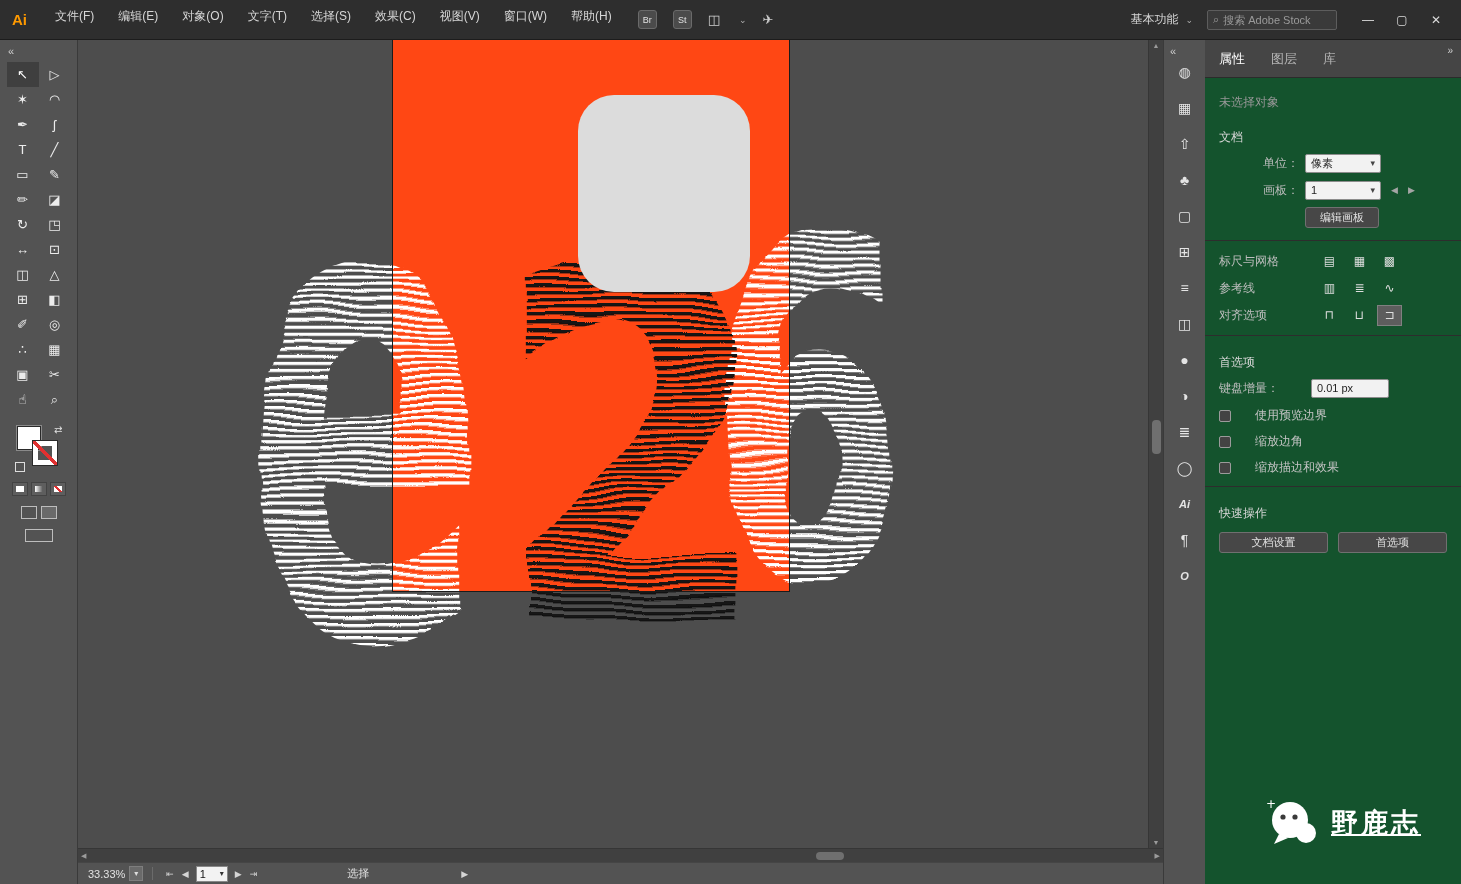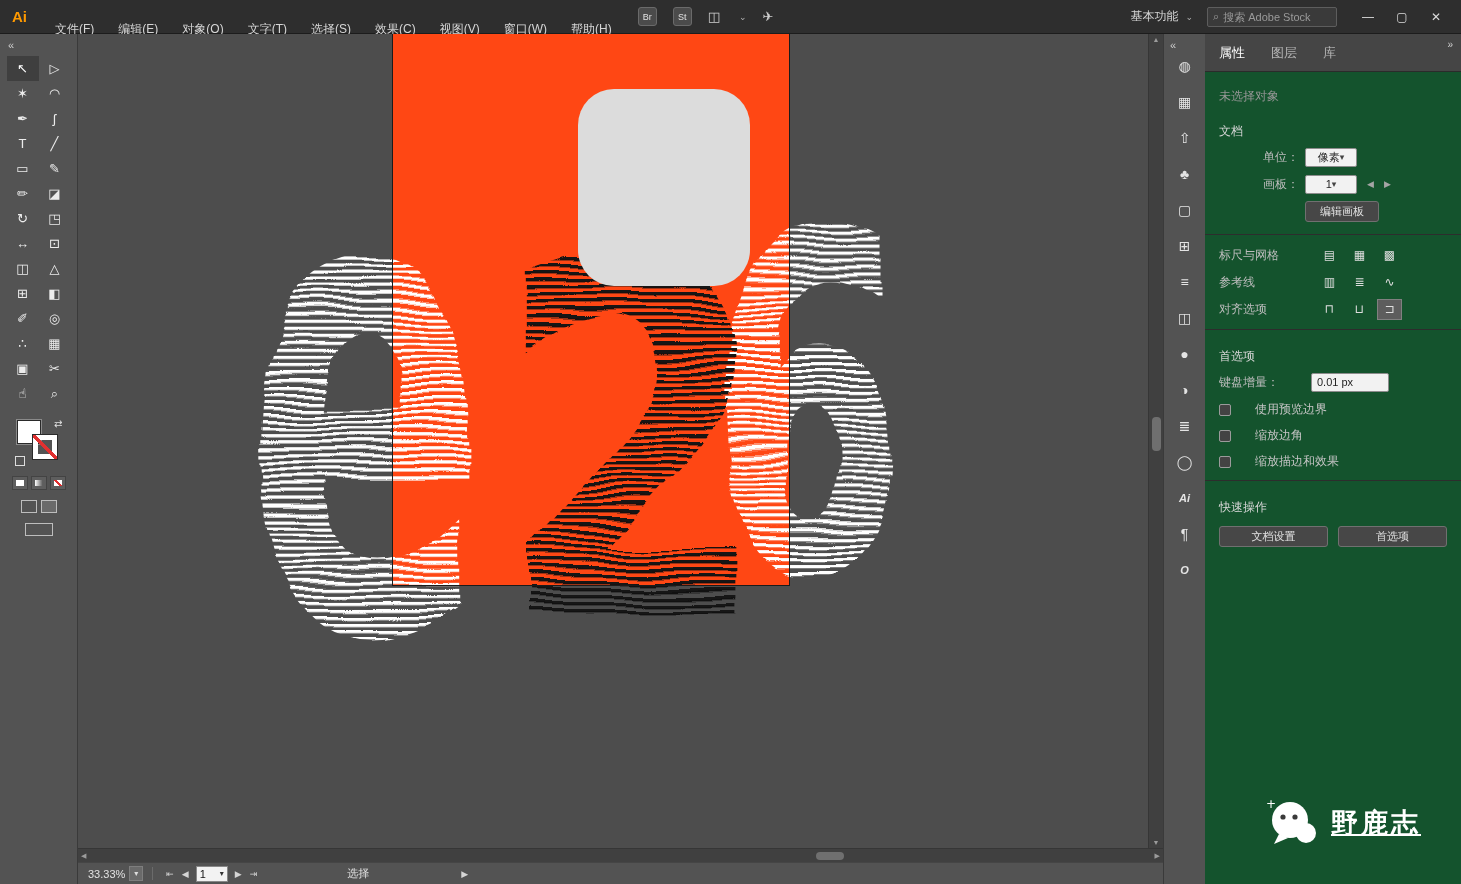--- a/index.html
+++ b/index.html
@@ -3,21 +3,21 @@
 <meta charset="utf-8">
 <style>
 *{margin:0;padding:0;box-sizing:border-box;}
 html,body{width:1461px;height:884px;}
 body{overflow:hidden;background:#4d4d4d;font-family:"Liberation Sans","DejaVu Sans",sans-serif;}
 .app{position:absolute;inset:0;display:flex;flex-direction:column;}
 
 
 .menubar{flex:0 0 33px;background:#2e2e2e;border-bottom:1px solid #1c1c1c;display:flex;align-items:center;padding:0 8px;color:#d6d6d6;font-size:12px;}
 .ai-logo{color:#ff9a00;font-weight:bold;font-size:15px;margin:0 16px 0 4px;}
-.mitem{padding:12px 12px;height:31px;line-height:33px;white-space:nowrap;}
+.mitem{padding:0 12px;height:39px;line-height:33px;white-space:nowrap;}
 .mbadges{display:flex;align-items:center;margin-left:14px;gap:16px;}
 .badge{width:19px;height:19px;background:#4b4b4b;border:1px solid #6a6a6a;border-radius:3px;font-size:9px;display:flex;align-items:center;justify-content:center;color:#e2e2e2;}
 .micon{color:#cfcfcf;font-size:13px;}
 .mcaret{color:#b0b0b0;font-size:9px;margin-left:3px;}
 .mright{margin-left:auto;display:flex;align-items:center;gap:14px;}
 .workspace{display:flex;align-items:center;gap:4px;}
 .search{width:130px;height:20px;background:#3a3a3a;border:1px solid #5d5d5d;border-radius:2px;display:flex;align-items:center;padding:0 5px;gap:4px;}
 .search .sicon-g{color:#9a9a9a;font-size:11px;}
 .search input{background:transparent;border:none;outline:none;color:#bbb;font-size:11px;width:100%;font-family:Liberation Sans, sans-serif;}
 .search input::placeholder{color:#9a9a9a;}
@@ -82,21 +82,21 @@
 .ptabs{flex:0 0 38px;background:#454545;display:flex;align-items:flex-end;padding-left:14px;gap:26px;border-bottom:1px solid #2b2b2b;position:relative;}
 .ptab{padding-bottom:9px;color:#b5b5b5;font-size:13px;}
 .ptab.active{color:#fff;}
 .pcollapse{position:absolute;right:8px;top:5px;color:#cfcfcf;font-size:10px;}
 .pbody{flex:1;position:relative;}
 .nosel{color:#969696;margin:16px 14px 0;}
 .sectitle{color:#d6d6d6;margin:18px 14px 4px;}
 .prow{display:flex;align-items:center;margin:7px 14px;height:20px;}
 .plabel{flex:0 0 86px;text-align:right;padding-right:6px;color:#bdbdbd;}
 .plabel-l{flex:0 0 92px;color:#bdbdbd;}
-.pfield{width:52px;height:19px;background:#f2f2f2;border:1px solid #8c8c8c;border-radius:2px;display:flex;align-items:center;justify-content:center;color:#1e1e1e;font-size:11px;padding:0 5px;}
+.pfield{width:76px;height:19px;background:#f2f2f2;border:1px solid #8c8c8c;border-radius:2px;display:flex;align-items:center;justify-content:space-between;color:#1e1e1e;font-size:11px;padding:0 5px;}
 .pfield.small{width:78px;justify-content:flex-start;}
 .pfcaret{color:#444;font-size:9px;}
 .abarrow{color:#a5a5a5;font-size:9px;margin-left:10px;}
 .pbtnrow{margin:4px 14px 12px 100px;}
 .pbtn{background:#474747;border:1px solid #707070;border-radius:3px;color:#e2e2e2;font-size:11px;height:21px;padding:0 14px;font-family:inherit;}
 hr.pdiv{border:none;border-top:1px solid #2d2d2d;margin:10px 0;}
 .ibtns{display:flex;gap:5px;margin-left:6px;}
 .ibtn{width:25px;height:21px;border:1px solid transparent;color:#dedede;font-size:12px;display:flex;align-items:center;justify-content:center;}
 .ibtn.active{background:#5d5d5d;border-color:#808080;}
 .chkrow{display:flex;align-items:center;gap:24px;margin:9px 14px;}

